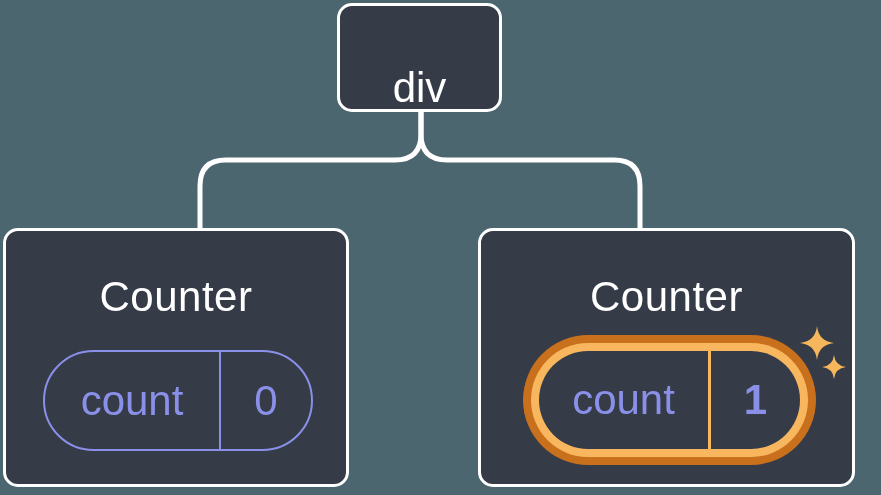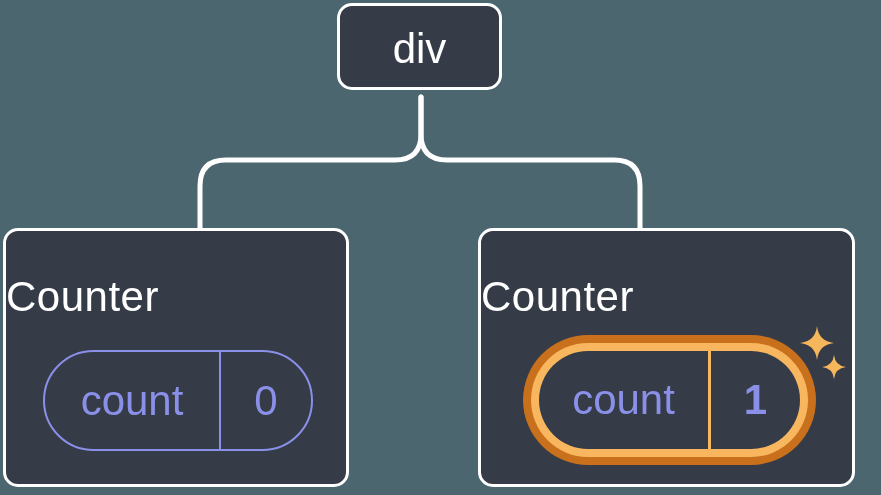--- a/index.html
+++ b/index.html
@@ -30,44 +30,44 @@
   
   .node {
     position: absolute;
     background: #353b47;
     border: 3px solid #ffffff;
     border-radius: 15px;
   }
 
   .root-node {
     left: 337px; top: 3px;
-    width: 165px; height: 87px;
+    width: 165px; height: 109px;
     display: flex;
-    align-items: center;
+    align-items: flex-end;
     justify-content: center;
   }
   .root-label {
     color: #ffffff;
     font-size: 42px;
     line-height: 1;
     padding-top: 4px;
   }
 
   .counter-node {
     width: 346px; height: 259px;
     top: 228px;
   }
   .counter-node.left  { left: 3px; }
   .counter-node.right { left: 478px; width: 377px; }
 
   .counter-title {
     position: absolute;
     left: 0; right: 0;
     top: 45px;
-    text-align: left;
+    text-align: center;
     color: #ffffff;
     font-size: 42px;
     line-height: 1;
     letter-spacing: 0.5px;
   }
 
   
   .state-pill {
     position: absolute;
     left: 37px; top: 119px;

